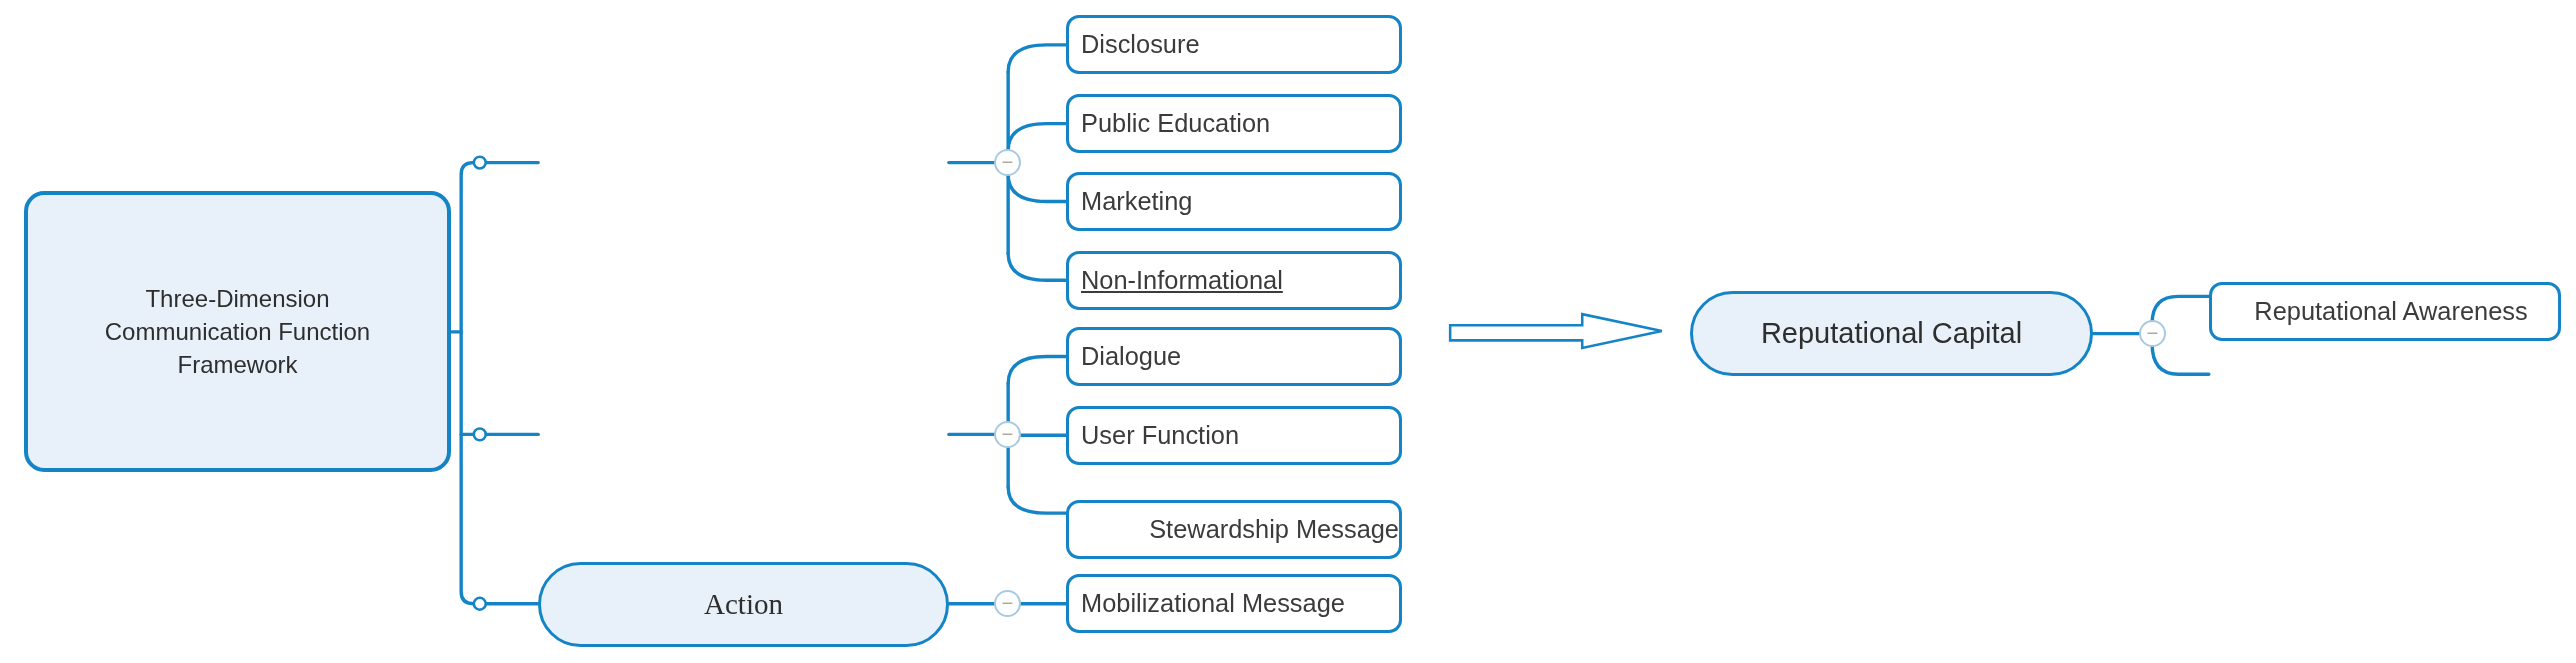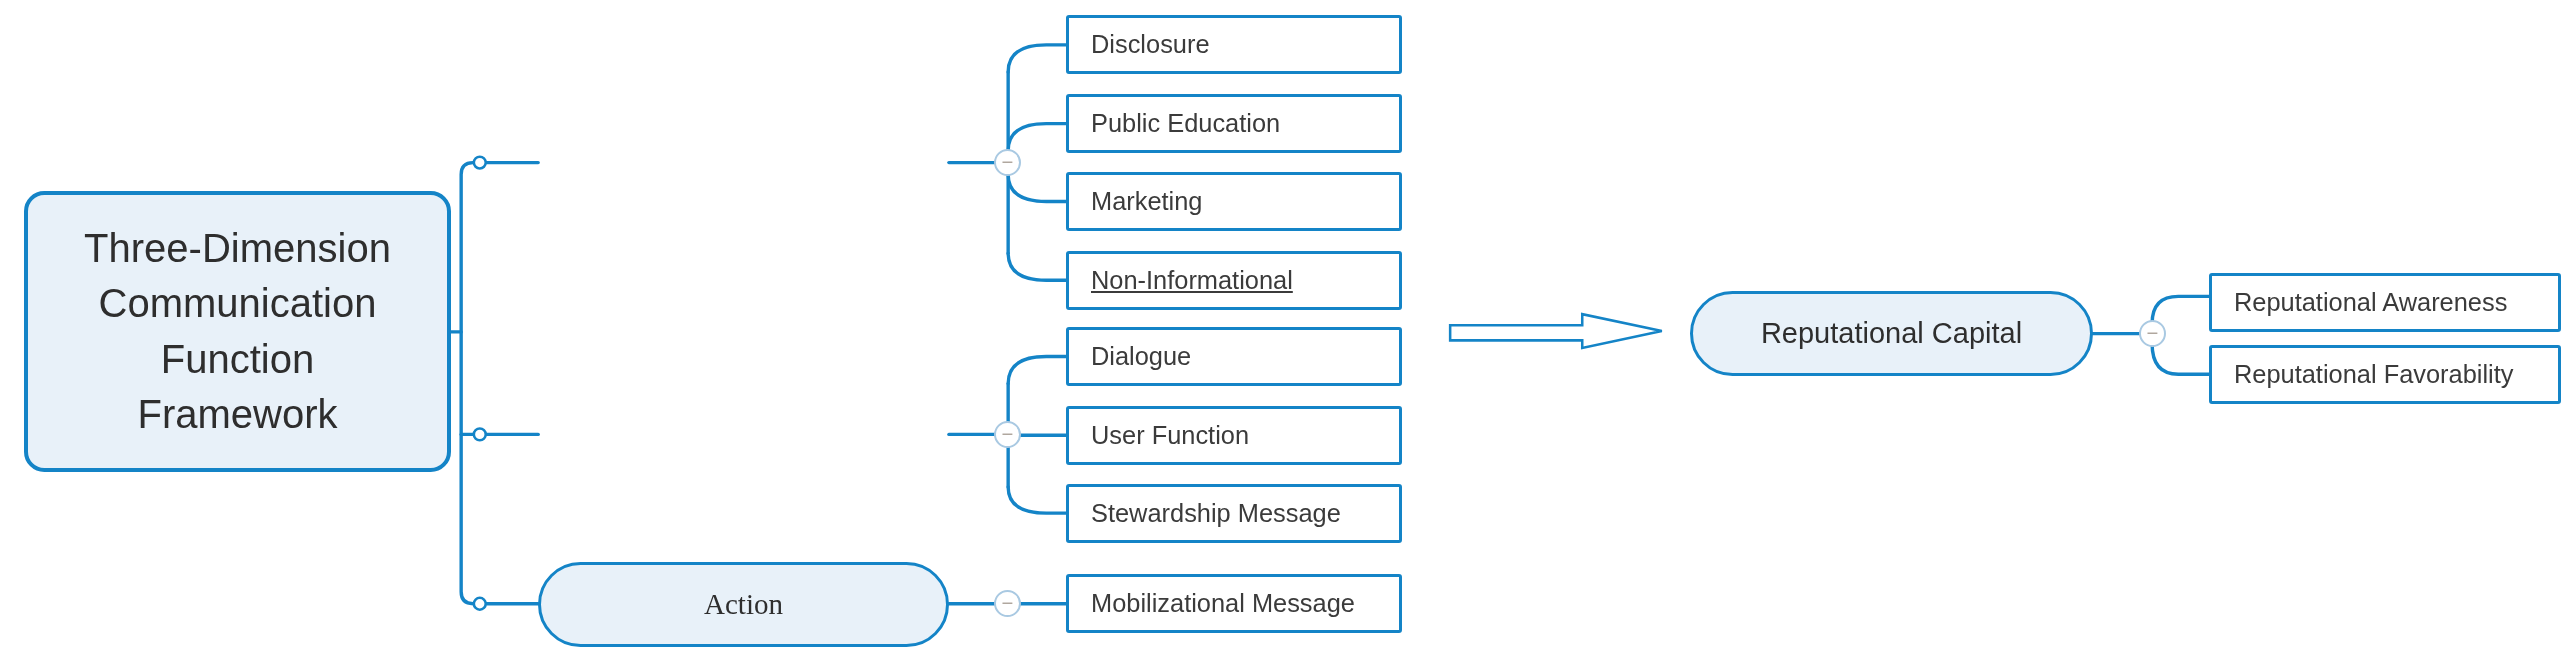--- a/index.html
+++ b/index.html
@@ -11,47 +11,47 @@
 
   .node {
     position:absolute; box-sizing:border-box;
     display:flex; align-items:center; justify-content:center;
     color:#2e2e2e; background:#e8f1f9;
     border:3.4px solid #1484c7;
   }
   .root-box {
     left:24px; top:191px; width:427px; height:281px;
     border-width:4.2px; border-radius:20.3px;
-    font-size:40px; line-height:1.38; text-align:center;
+    font-size:24px; line-height:1.38; text-align:center;
   }
   .root-box .label-wrap { width:313px; }
   .pill {
     height:85px; width:411px; border-radius:44px; font-size:29px;
   }
   .pill-info       { left:538px; top:120px; }
   .pill-community  { left:538px; top:391px; }
   .pill-action     { left:538px; top:562px;font-family:Liberation Serif, serif; }
   .pill-capital    { left:1690px; top:291px; width:403px; }
 
   .leaf {
     background:#ffffff; justify-content:flex-start;
-    padding-left:22px; font-size:25.4px; color:#3b3b3b;
-    width:336px; height:59px; border-radius:3px;
+    padding-left:12px; font-size:25.4px; color:#3b3b3b;
+    width:336px; height:59px; border-radius:13px;
   }
   .leaf-col1 { left:1066px; }
   .leaf-col2 { left:2209px; width:352px; }
   .y-disclosure   { top:15.2px; }
   .y-pubedu       { top:94px; }
   .y-marketing    { top:172px; }
   .y-noninfo      { top:251px;text-decoration:underline; }
   .y-dialogue     { top:327px; }
   .y-usermention  { top:406px; }
-  .y-stewardship  { top:484px; }
+  .y-stewardship  { top:500px;justify-content:flex-end; }
   .y-mobilization { top:574px; }
-  .y-awareness    { top:273px; }
+  .y-awareness    { top:282px;justify-content:center; }
   .y-favorability { top:345px; }
 
   .toggle {
     position:absolute; width:27px; height:27px; box-sizing:border-box;
     border-radius:50%; background:#ffffff; border:2.5px solid #a9c9e2;
     display:flex; align-items:center; justify-content:center;
     color:#b0a79e; font-size:20.3px; line-height:1; cursor:pointer;
     padding:0; font-family:inherit;
   }
   .tgl-info      { left:994px; top:149px; }
@@ -149,18 +149,15 @@
   <div class="node pill pill-capital">
     <span>Reputational Capital</span>
   </div>
 
   <div class="node leaf leaf-col1 y-mobilization">
     <span>Mobilizational Message</span>
   </div>
   <div class="node leaf leaf-col2 y-awareness">
     <span>Reputational Awareness</span>
   </div>
-  <div class="node leaf leaf-col2 y-favorability">
-    <span>Reputational Favorability</span>
-  </div>
 
 </div>
 
 
 </body></html>

